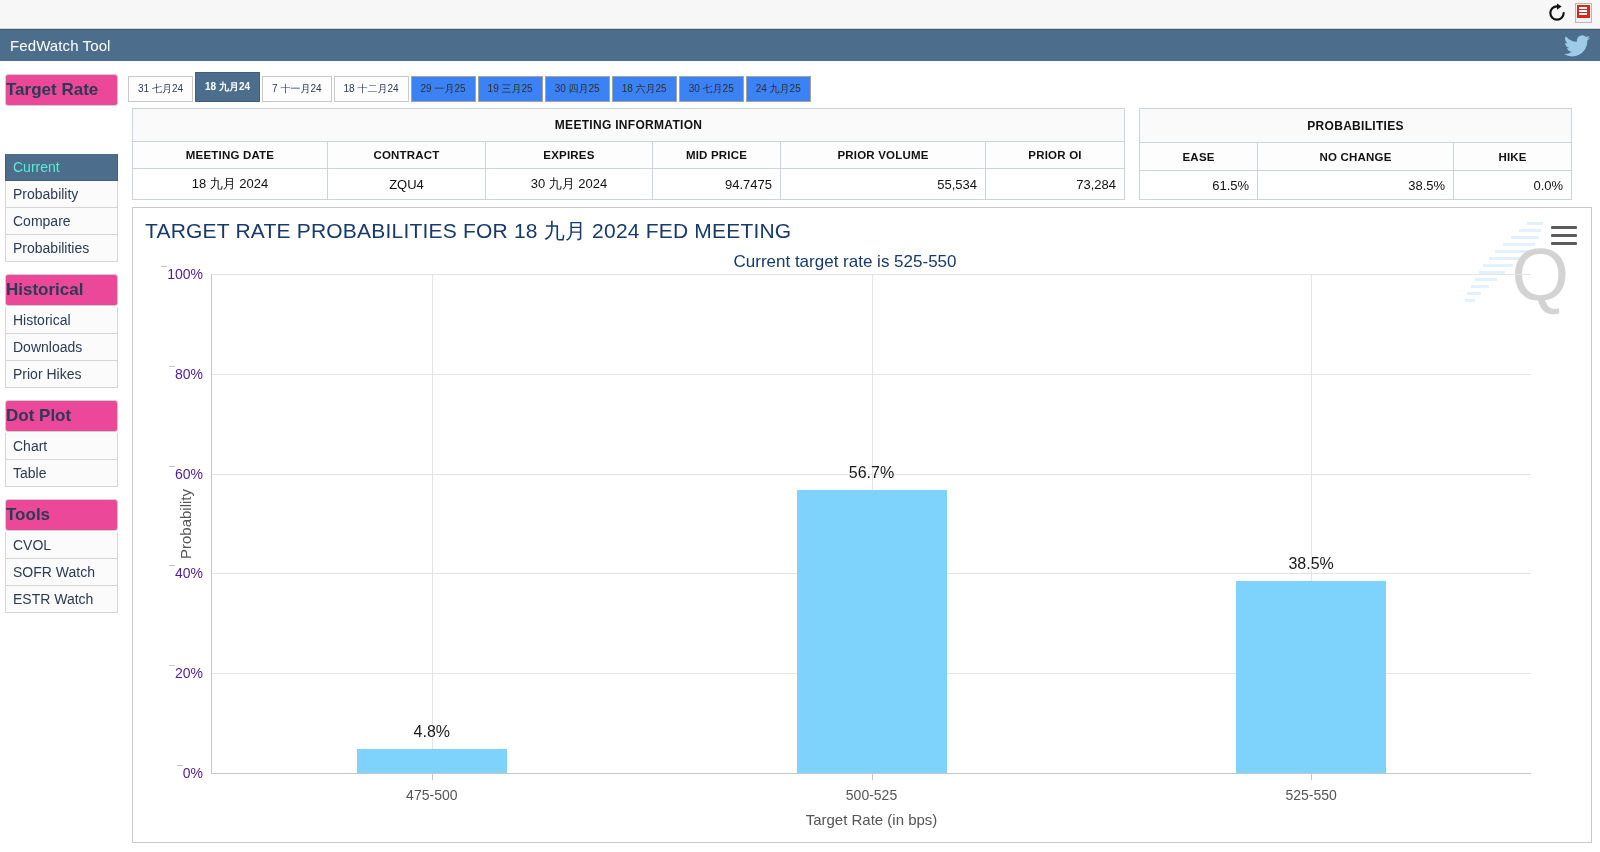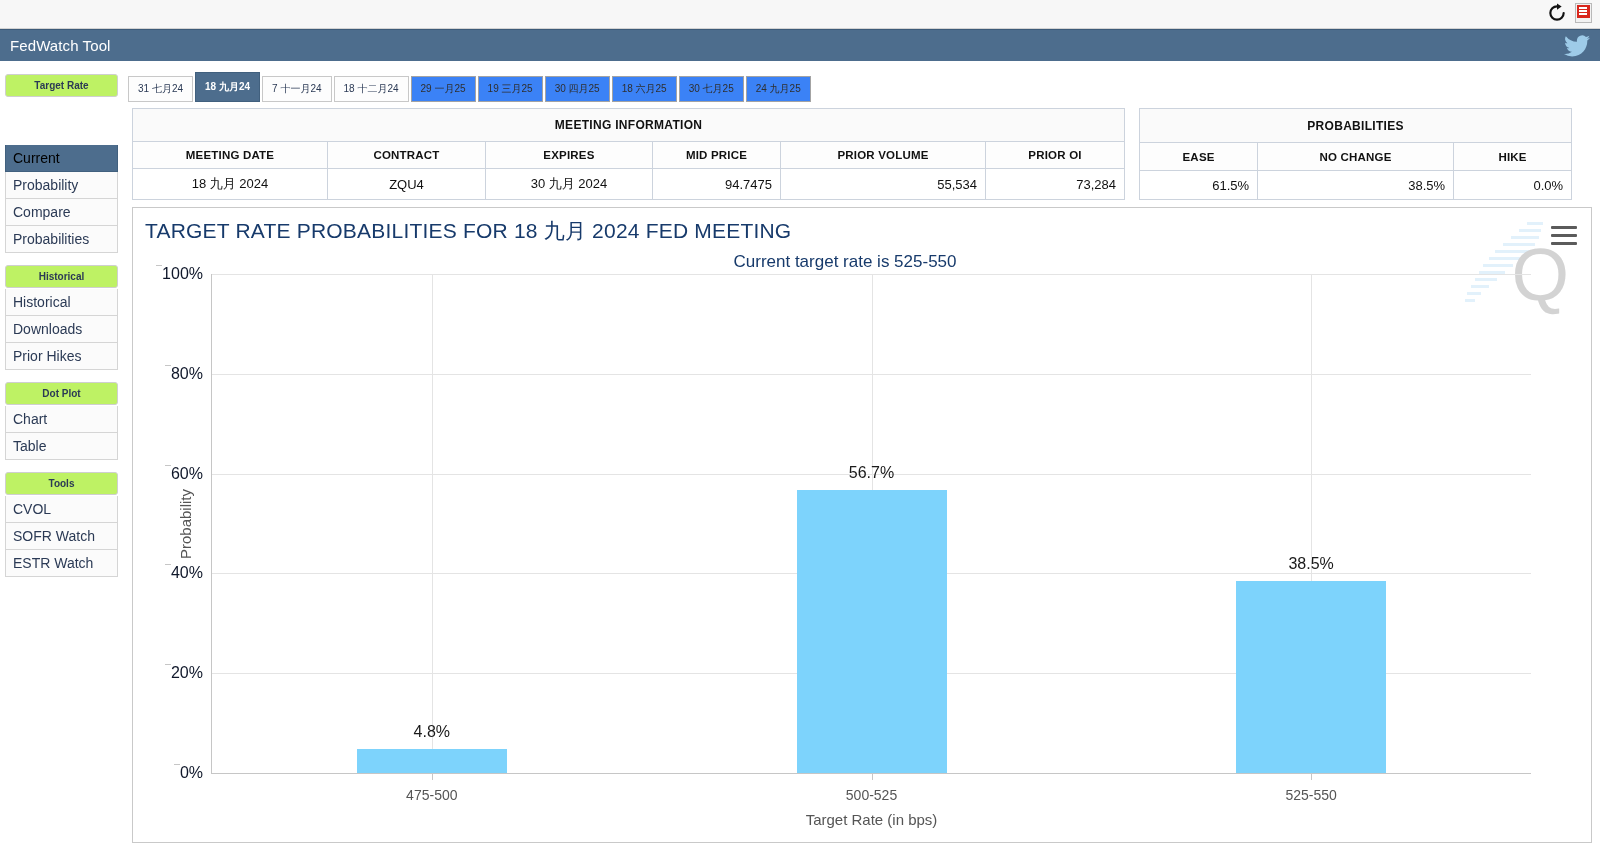--- a/index.html
+++ b/index.html
@@ -48,32 +48,32 @@
   
   .page { position: absolute; left: 0; top: 61px; width: 1600px; height: 791px; background: #fff; }
 
   
   .sidebar {
     position: absolute; left: 0; top: 0; width: 123px; height: 791px;
     background: #fff; padding-top: 13px;
   }
   .nav-group { margin-bottom: 12px; }
   .nav-header {
-    background: #bef264; border: 1px solid #cfcfcf; border-radius: 3px;
-    color: #2b3a55; font-weight: bold; font-size: 10px;
-    text-align: center; padding: 5px 0; margin: 0 5px 1px 5px;
+    background: #ec4899; border: 1px solid #cfcfcf; border-radius: 3px;
+    color: #2b3a55; font-weight: bold; font-size: 17px;
+    text-align: left; padding: 5px 0; margin: 0 5px 1px 5px;
   }
   .nav-item {
     background: #fbfbfb; border: 1px solid #d5d5d5; border-top: none;
     color: #2b3a55; font-size: 14px; padding: 5px 0 5px 7px;
     margin: 0 5px; cursor: pointer; white-space: nowrap;
   }
   .nav-item:first-of-type { border-top: 1px solid #d5d5d5; }
   .nav-item.active {
-    background: #4d6d8d; border-color: #41607e; color: #000000; margin-top: 48px;
+    background: #4d6d8d; border-color: #41607e; color: #5eead4; margin-top: 48px;
   }
 
   
   .content { position: absolute; left: 123px; top: 0; width: 1477px; height: 791px; }
 
   
   .tab-bar {
     position: absolute; left: 5px; top: 11px;
     display: flex; align-items: flex-end; gap: 2px;
   }
@@ -144,21 +144,21 @@
     position: absolute; left: 78px; top: 66px; width: 1320px; height: 500px;
   }
   .plot-area {
     position: absolute; left: 0; top: 0; width: 100%; height: 100%;
     border-left: 1px solid #c6c6c6; border-bottom: 1px solid #c6c6c6;
   }
   .gridline { position: absolute; left: 0; right: 0; height: 1px; background: #e4e4e4; }
   .vgrid { position: absolute; top: 0; bottom: 0; width: 1px; background: #e4e4e4; }
   .ytick {
     position: absolute; right: 100%; margin-right: 9px; transform: translateY(-50%);
-    font-size: 16px; color: #0f172a; white-space: nowrap;
+    font-size: 14px; color: #4c1d95; white-space: nowrap;
   }
   .ytick-mark { position: absolute; left: -6px; width: 6px; height: 1px; background: #c6c6c6; }
   .y-axis-label {
     position: absolute; left: -62px; top: 50%;
     transform: translateY(-50%) rotate(-90deg); transform-origin: center;
     font-size: 15px; color: #555; white-space: nowrap;
   }
   .bar {
     position: absolute; bottom: 0; background: #7dd3fc; width: 150px;
   }

